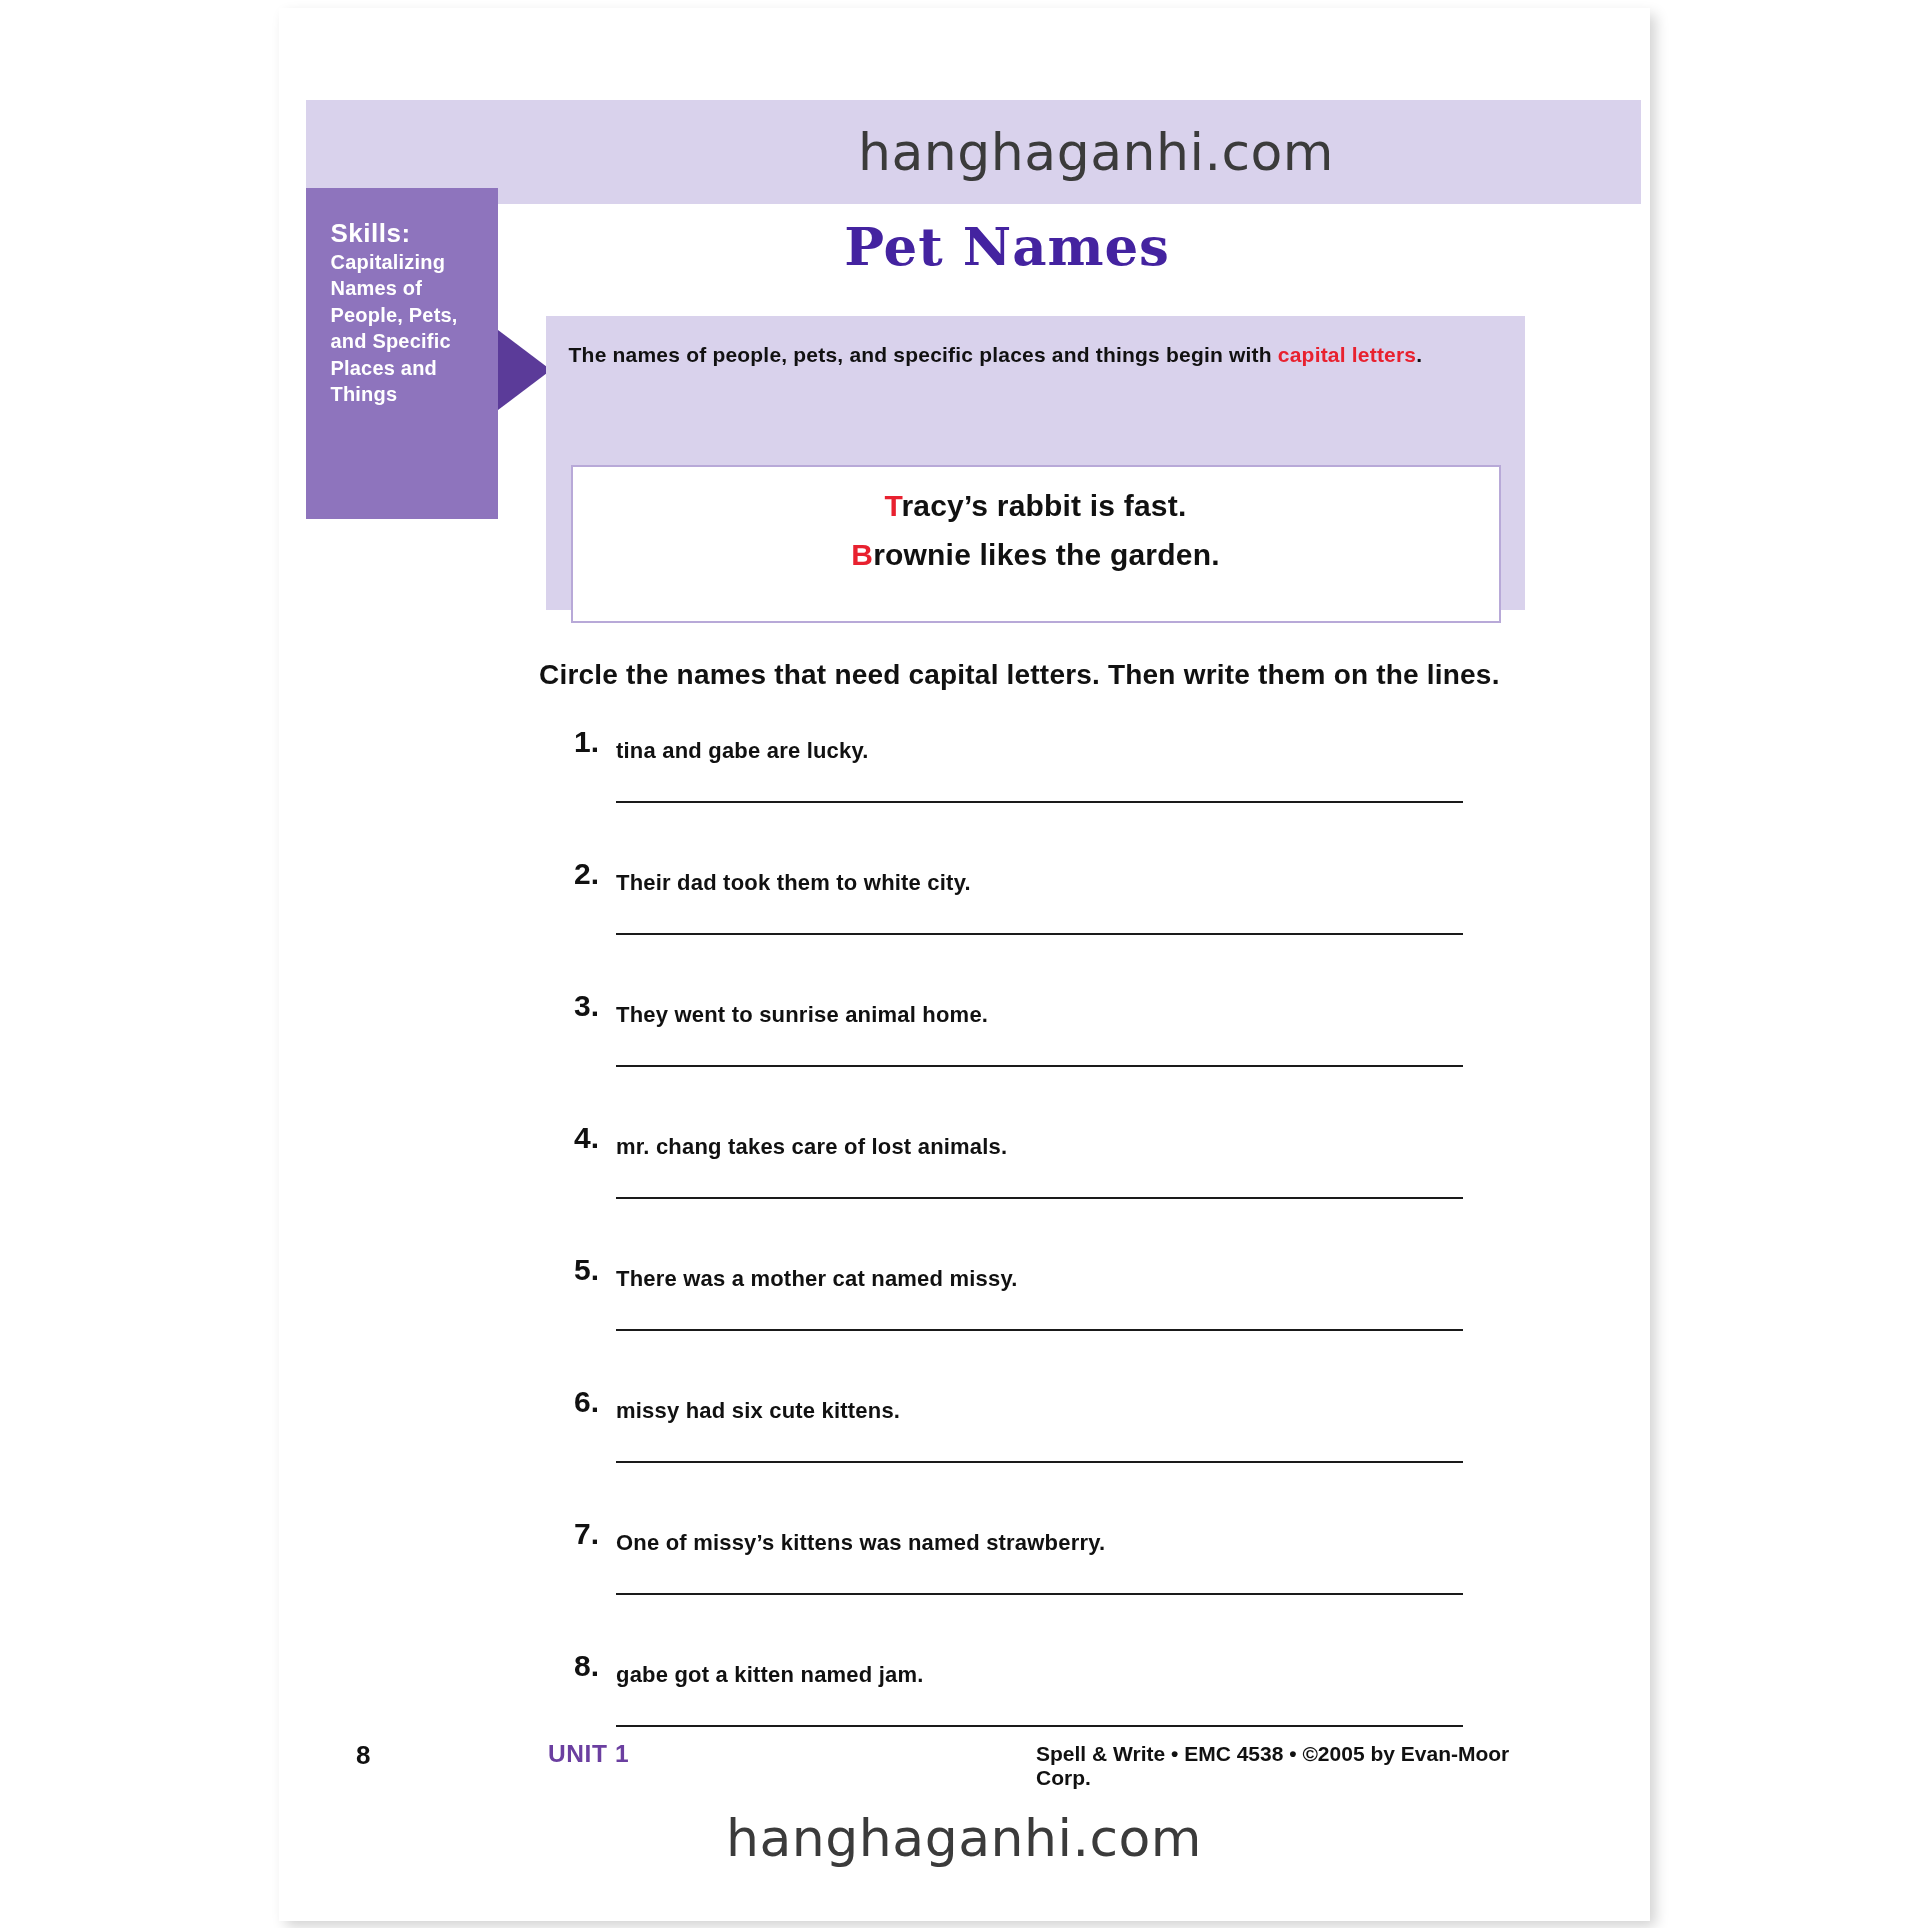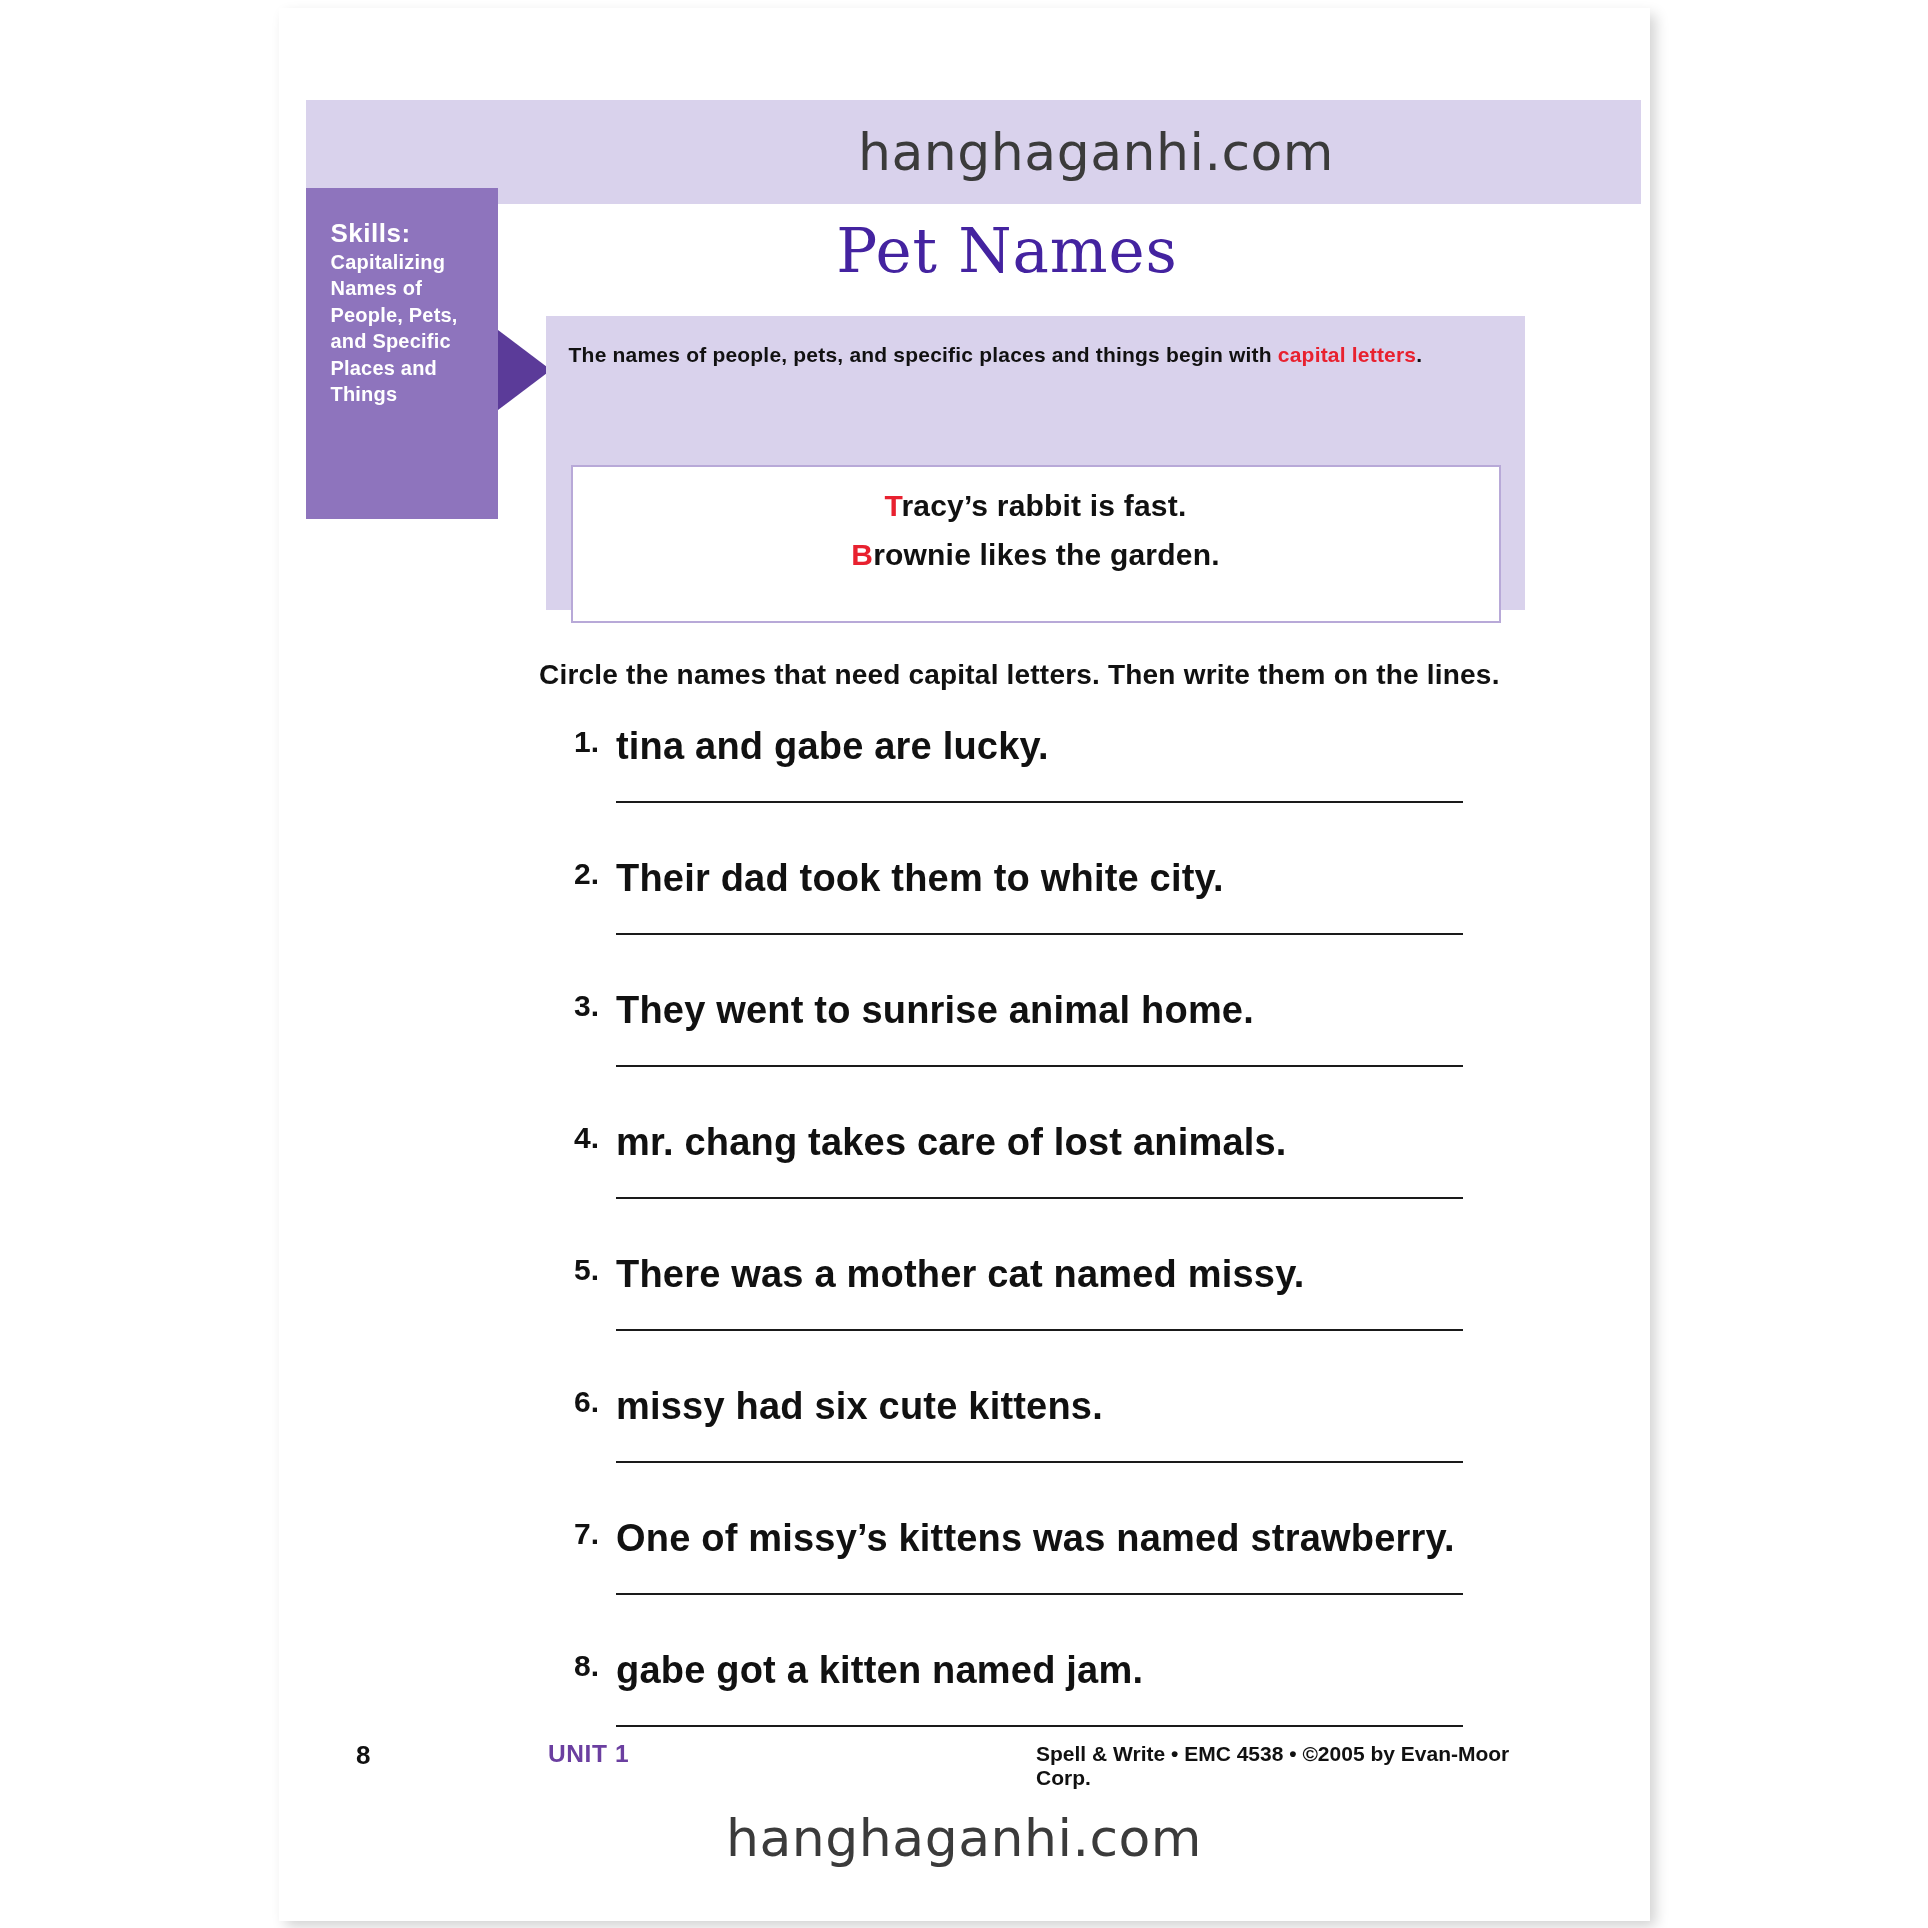--- a/index.html
+++ b/index.html
@@ -95,22 +95,22 @@
   }
 
   
   .worksheet-title {
     position: absolute;
     left: 527px;
     top: 215px;
     width: 960px;
     text-align: center;
     font-family: "DejaVu Serif", serif;
-    font-weight: normal;
-    font-size: 61px;
+    font-weight: bold;
+    font-size: 53px;
     color: #4423a0;
     letter-spacing: 0.9px;
   }
 
   
   .rule-box {
     position: absolute;
     left: 546px;
     top: 316px;
     width: 979px;
@@ -182,22 +182,22 @@
     top: 9.4px;
     width: 45px;
     text-align: right;
     font-size: 30px;
     font-weight: bold;
     color: #111111;
   }
   .item-text {
     position: absolute;
     left: 77px;
-    top: 9px;
-    font-size: 38px;
+    top: 22px;
+    font-size: 22px;
     font-weight: bold;
     color: #111111;
     letter-spacing: 0.2px;
     white-space: nowrap;
   }
   .answer-line {
     position: absolute;
     left: 77px;
     top: 85px;
     width: 847px;

